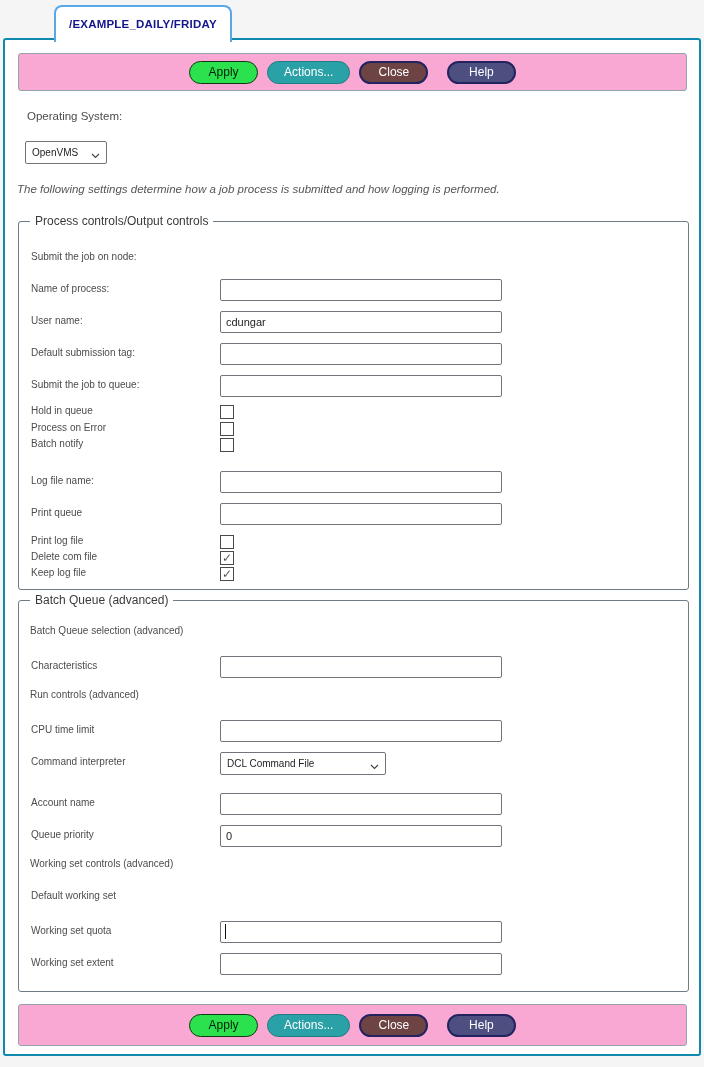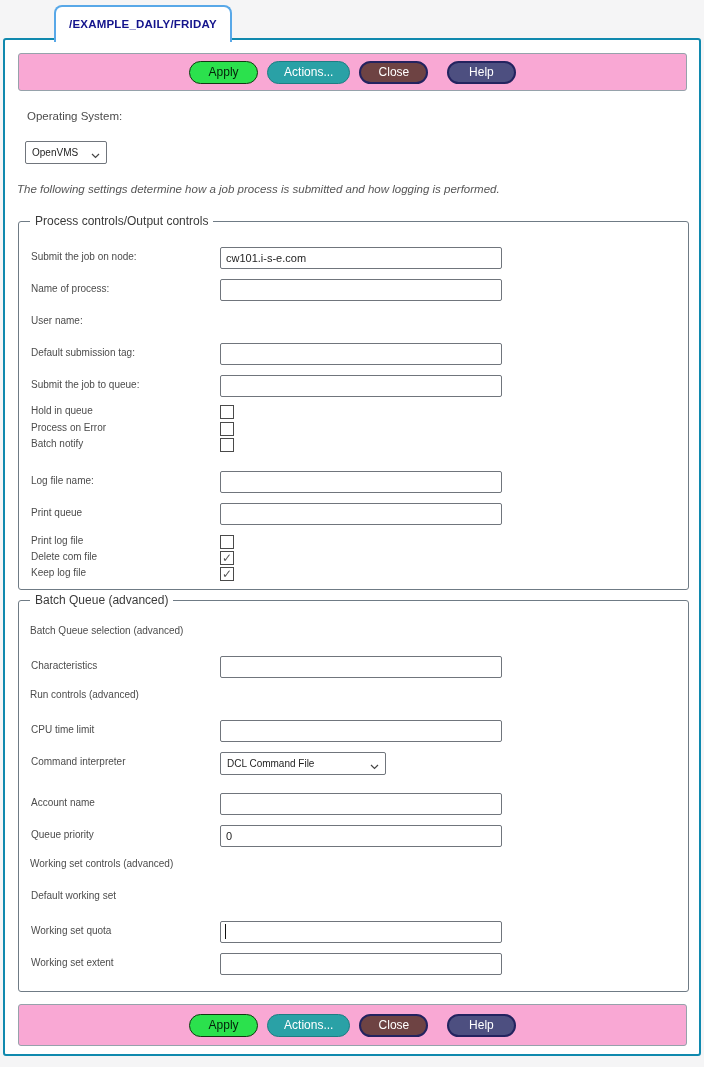--- a/index.html
+++ b/index.html
@@ -112,26 +112,26 @@
         </svg>
     </span>
   </div>
 
   <div class="desc">The following settings determine how a job process is submitted and how logging is performed.</div>
 
   <div class="group group1">
     <span class="legend">Process controls/Output controls</span>
 
     <div class="g-lbl" style="top:29px">Submit the job on node:</div>
-    <input class="field g-input" style="top: 25px;" value="cw101.i-s-e.com">
 
     <div class="g-lbl" style="top:61px">Name of process:</div>
     <input class="field g-input" style="top: 57px;" value="">
 
     <div class="g-lbl" style="top:93px">User name:</div>
+    <input class="field g-input" style="top: 89px;" value="cdungar">
 
     <div class="g-lbl" style="top:125px">Default submission tag:</div>
     <input class="field g-input" style="top: 121px;" value="">
 
     <div class="g-lbl" style="top:157px">Submit the job to queue:</div>
     <input class="field g-input" style="top: 153px;" value="">
 
     <div class="g-lbl" style="top:183px">Hold in queue</div>
     <span class="cbox" style="top:183px"></span>
 

